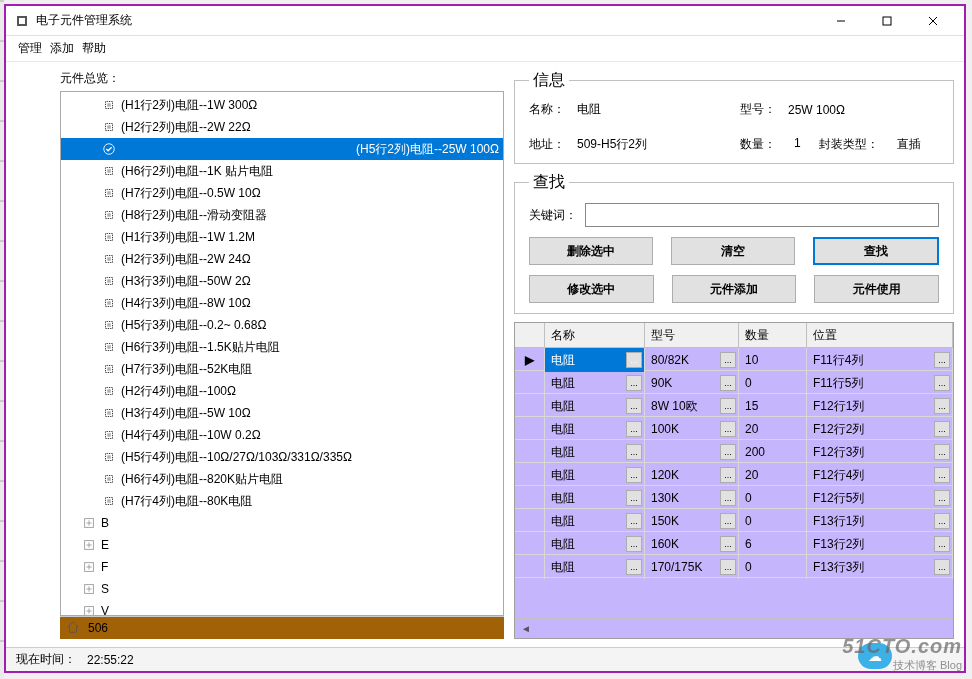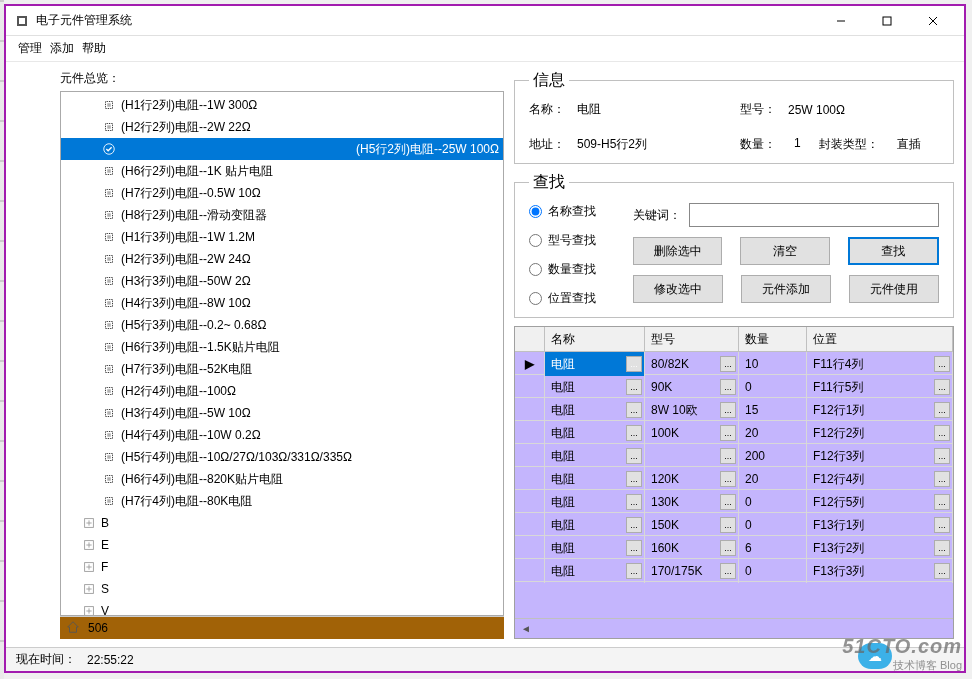--- a/index.html
+++ b/index.html
@@ -34,21 +34,21 @@
 legend { padding: 0 4px; font-size: 16px; }
 
 .info-grid { display: grid; grid-template-columns: auto 1fr auto 1fr; row-gap: 18px; column-gap: 12px; align-items: center; }
 .info-grid .lab { white-space: nowrap; }
 .info-grid .val { white-space: nowrap; }
 .radio-col { display: flex; flex-direction: column; gap: 12px; width: 90px; }
 .radio-col label { display: flex; align-items: center; gap: 6px; cursor: pointer; }
 .sr-right { flex: 1; display: flex; flex-direction: column; gap: 10px; }
 .kw-row { display: flex; align-items: center; gap: 8px; }
 .kw-row input[type=text] { flex: 1; height: 24px; border: 1px solid #888; padding: 0 4px; }
-.btn-row { display: flex; gap: 18px; }
+.btn-row { display: flex; gap: 18px; font-weight: bold; }
 .btn { flex: 1; height: 28px; border: 1px solid #adadad; background: #e1e1e1; cursor: pointer; display: flex; align-items: center; justify-content: center; }
 .btn.primary { border: 2px solid #0078d7; }
 
 .grid-wrap { flex: 1; border: 1px solid #a0a0a0; display: flex; flex-direction: column; overflow: hidden; background: #c4b5fd; }
 .grid-head, .grid-row { display: flex; }
 .grid-head { background: #f0f0f0; border-bottom: 1px solid #c0c0c0; }
 .gc { border-right: 1px solid #c0c0c0; padding: 3px 6px; height: 24px; display: flex; align-items: center; overflow: hidden; white-space: nowrap; position: relative; }
 .gc-sel { width: 30px; justify-content: center; }
 .gc-name { width: 100px; }
 .gc-model { width: 94px; }
@@ -366,38 +366,20 @@
             <span class="val">1</span>
             <span class="lab">封装类型：</span>
             <span class="val">直插</span>
           </div>
         </div>
       </fieldset>
 
       <fieldset>
         <legend>查找</legend>
         <div style="display:flex;gap:14px">
-          <div class="radio-col">
-            <label>
-                <input type="radio" name="sr" checked="" style="">
-                <span>名称查找</span>
-              </label>
-            <label>
-                <input type="radio" name="sr" style="">
-                <span>型号查找</span>
-              </label>
-            <label>
-                <input type="radio" name="sr" style="">
-                <span>数量查找</span>
-              </label>
-            <label>
-                <input type="radio" name="sr" style="">
-                <span>位置查找</span>
-              </label>
-          </div>
           <div class="sr-right">
             <div class="kw-row">
               <span>关键词：</span>
               <input type="text" value="" style="">
             </div>
             <div class="btn-row">
               <div class="btn">删除选中</div>
               <div class="btn">清空</div>
               <div class="btn primary">查找</div>
             </div>

